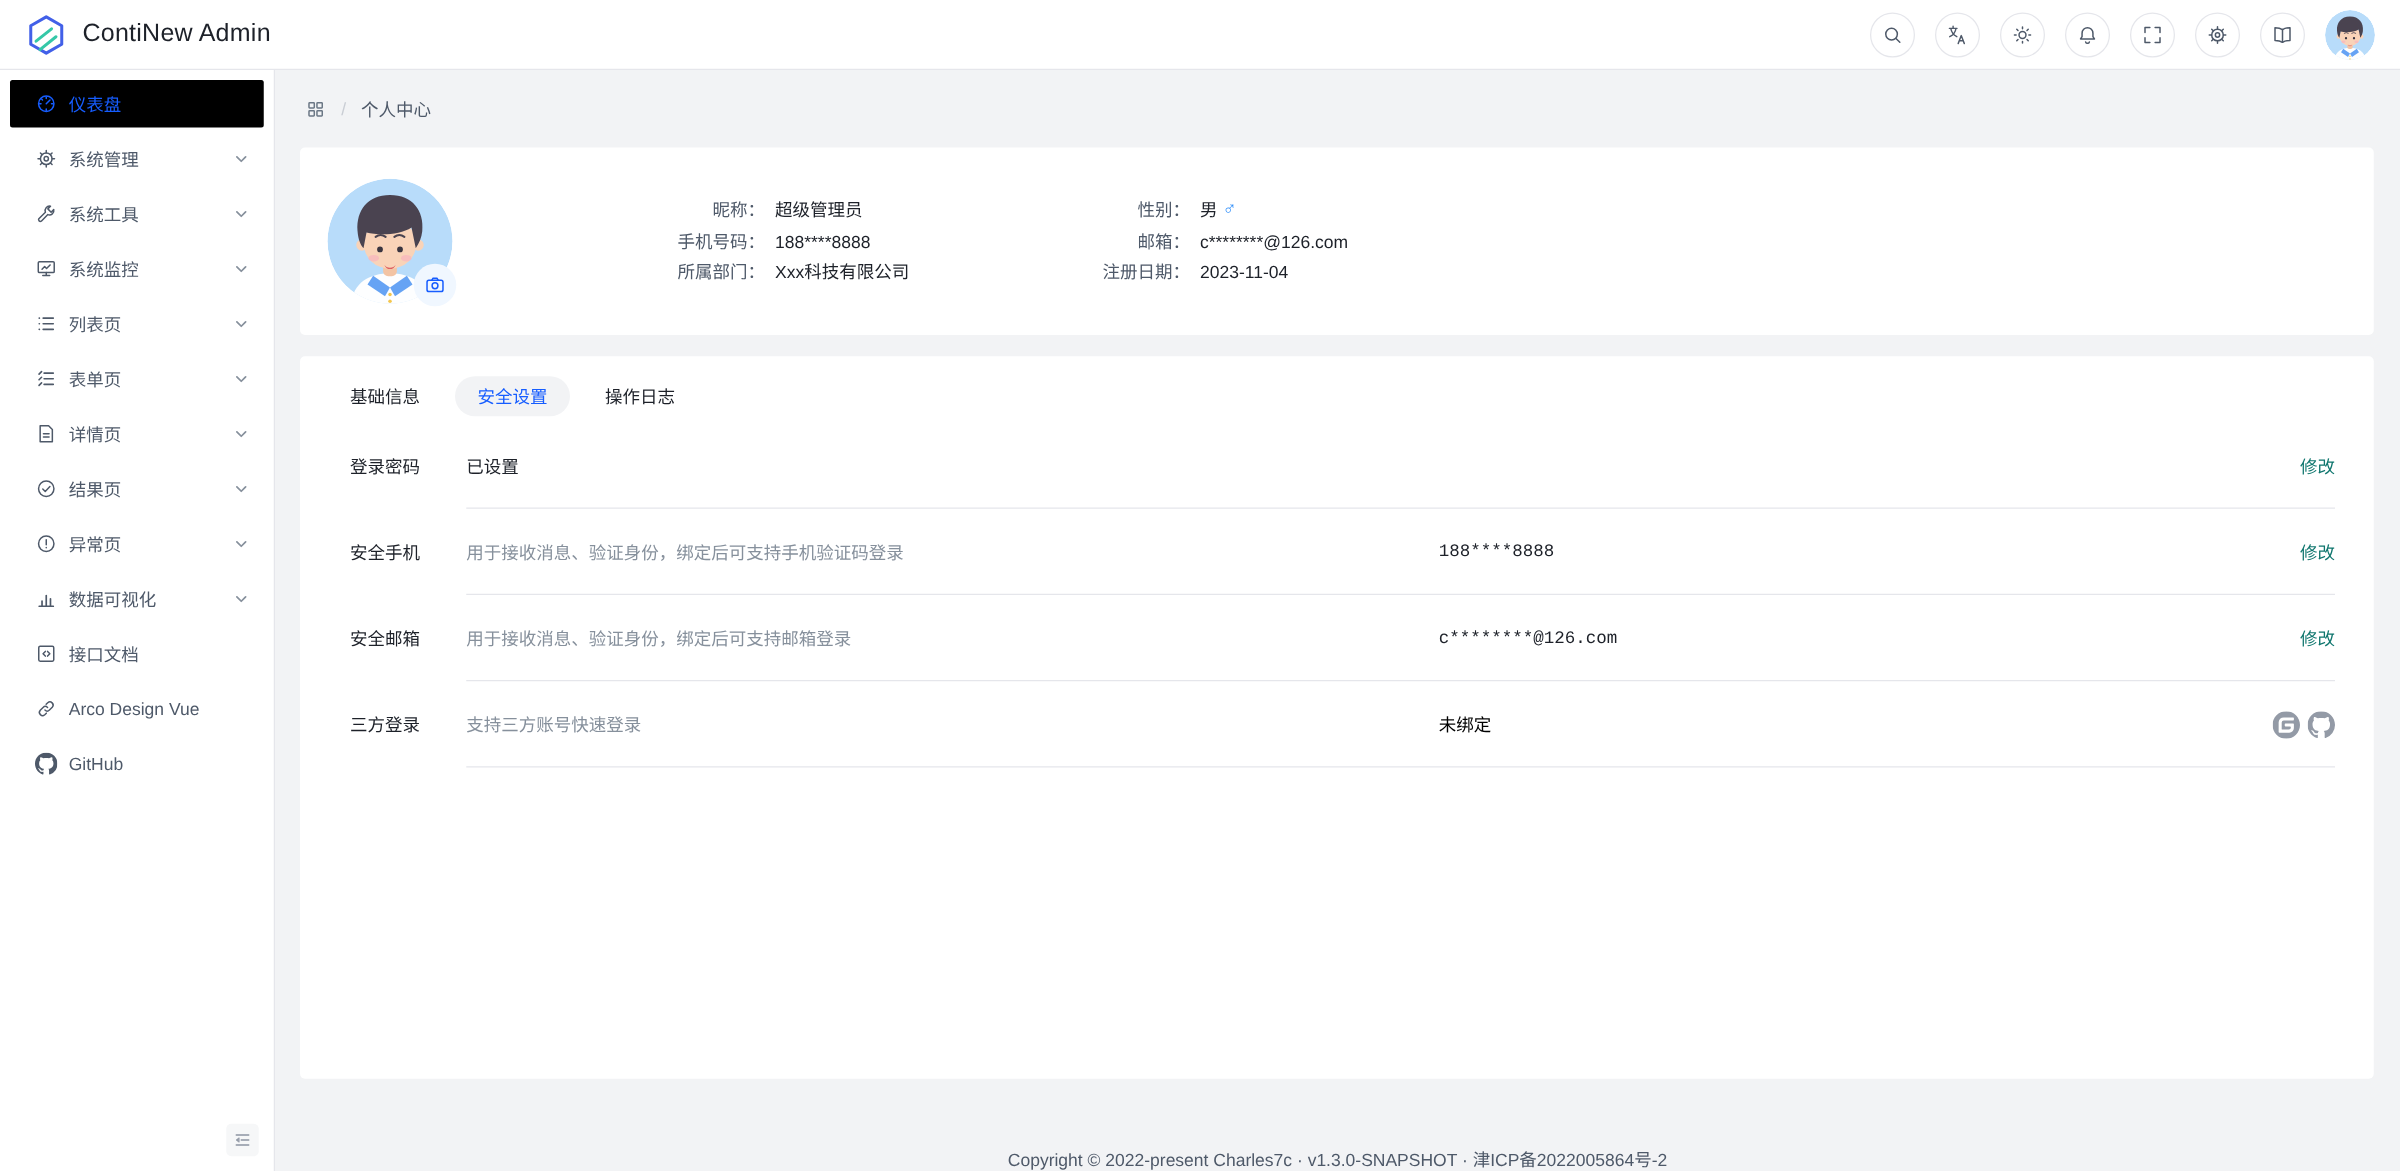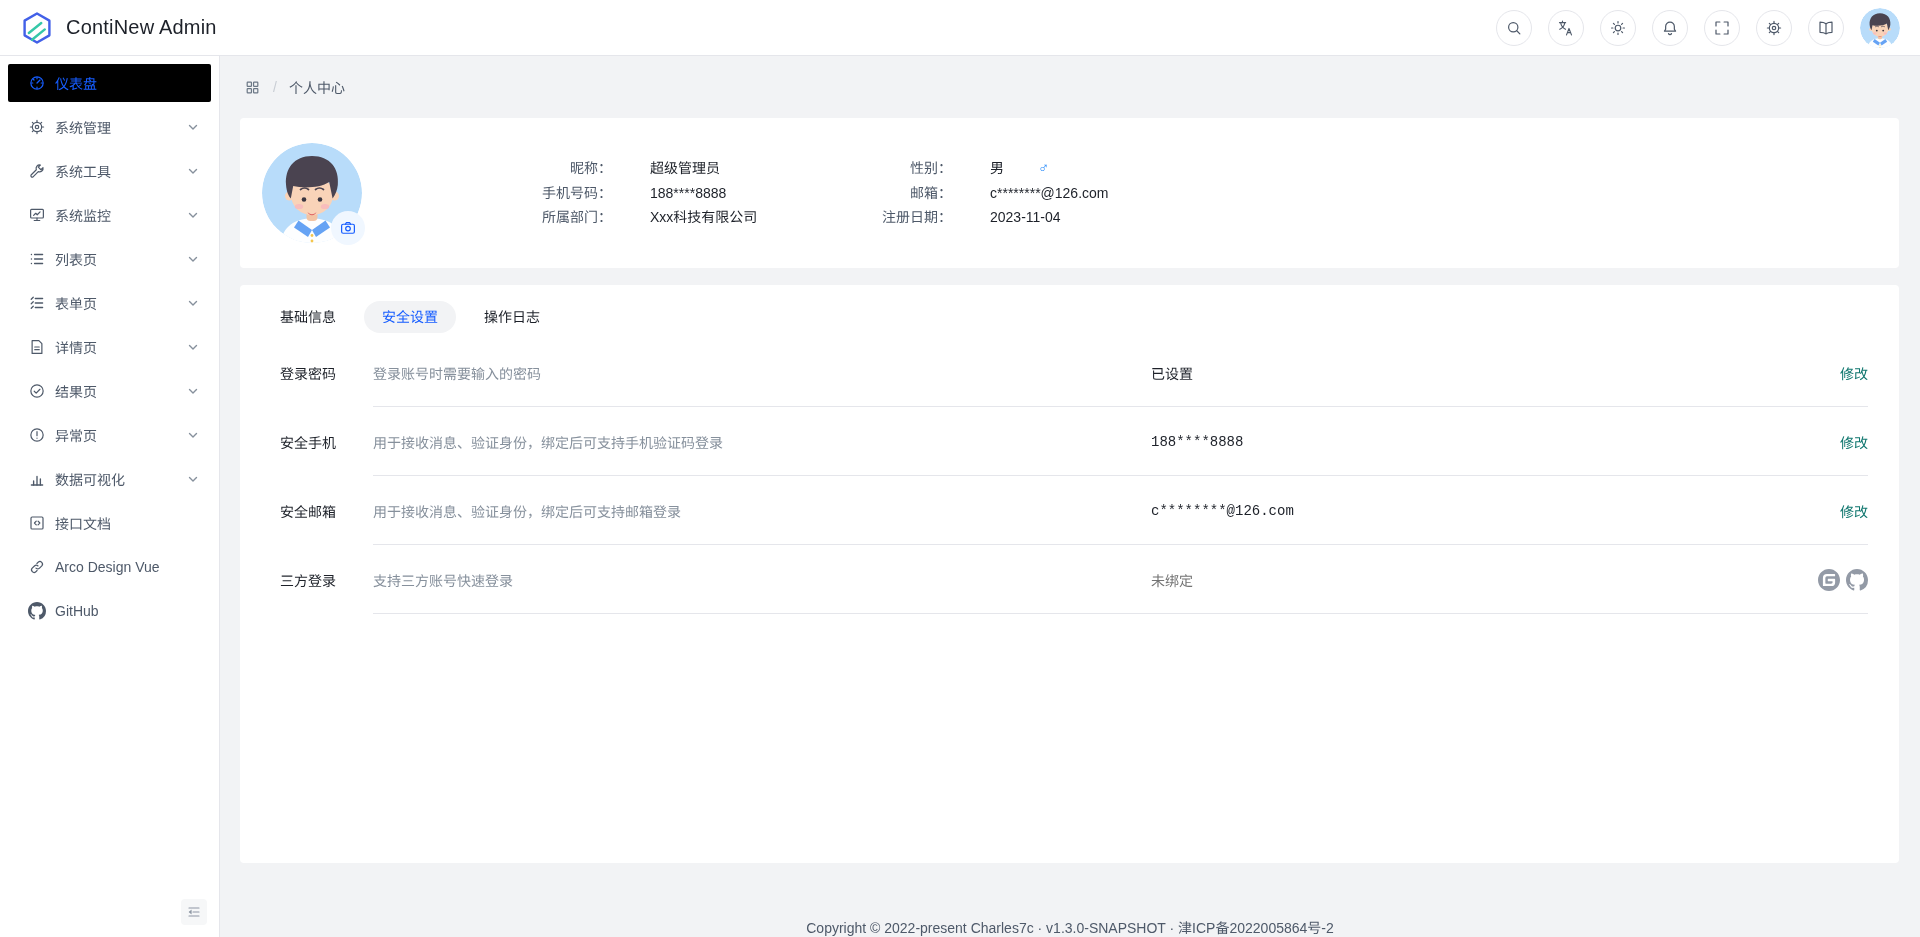--- a/index.html
+++ b/index.html
@@ -59,37 +59,37 @@
   .profile-card { height: 150px; display: flex; align-items: center; padding-left: 22px; }
   .avatar-wrap { position: relative; width: 100px; height: 100px; flex: 0 0 100px; }
   .avatar-wrap > svg { width: 100px; height: 100px; display: block; }
   .cam-badge {
     position: absolute; right: -3px; bottom: -2px; width: 34px; height: 34px; border-radius: 50%;
     background: #f0f7ff; display: flex; align-items: center; justify-content: center; cursor: pointer; color: #165dff;
   }
   .cam-badge svg { width: 18px; height: 18px; }
   .profile-info { display: flex; margin-left: 166px; }
   .pcol { width: 340px; }
-  .prow { display: flex; line-height: 24.5px; gap: 30px; }
+  .prow { display: flex; line-height: 24.5px; }
   .plabel { width: 84px; text-align: right; color: #4e5969; white-space: nowrap; }
   .pvalue { margin-left: 8px; color: #1d2129; white-space: nowrap; }
   .male-symbol { color: #3491fa; margin-left: 4px; font-size: 15px; }
 
   .settings-card { height: 578px; margin-top: 17px; padding: 16px 31px 0 40px; }
   .tabs { display: flex; align-items: center; gap: 28px; height: 32px; }
   .tab { height: 32px; line-height: 32px; color: #1d2129; cursor: pointer; border-radius: 16px; white-space: nowrap; }
   .tab.active { background: #f2f3f5; color: #165dff; padding: 0 18px; font-weight: 500; }
 
   .sec-rows { margin-top: 5px; font-family: Liberation Mono, monospace; }
   .sec-row { display: flex; align-items: center; height: 69px; position: relative; }
   .sec-row::after { content: ""; position: absolute; left: 93px; right: 0; bottom: 0; height: 1px; background: #e5e6eb; }
   .sec-label { width: 93px; flex: 0 0 93px; color: #1d2129; font-weight: 500; white-space: nowrap; }
   .sec-desc { width: 778px; flex: 0 0 778px; color: #86909c; white-space: nowrap; overflow: hidden; }
   .sec-value { flex: 1; color: #1d2129; white-space: nowrap; }
-  .sec-value.muted { color: #737373; }
+  .sec-value.muted { color: #000000; }
   .sec-action { color: #0f766e; cursor: pointer; text-decoration: none; white-space: nowrap; }
   .tp-icons { display: flex; align-items: center; gap: 6px; color: #939aa6; }
   .tp-icons svg { width: 22px; height: 22px; cursor: pointer; }
 
   .footer { margin-top: auto; padding: 45px 0 0; text-align: center; color: #4e5969; font-size: 14px; }
 </style>
 </head>
 <body>
 
 <svg width="0" height="0" style="position:absolute" aria-hidden="true">
@@ -533,21 +533,20 @@
 
             <div class="tab active">安全设置</div>
 
             <div class="tab">操作日志</div>
 
         </div>
         <div class="sec-rows">
 
             <div class="sec-row">
               <div class="sec-label">登录密码</div>
-              <div class="sec-desc">登录账号时需要输入的密码</div>
               <div class="sec-value">已设置</div>
               <a class="sec-action">修改</a>
 
             </div>
 
             <div class="sec-row">
               <div class="sec-label">安全手机</div>
               <div class="sec-desc">用于接收消息、验证身份，绑定后可支持手机验证码登录</div>
               <div class="sec-value">188****8888</div>
               <a class="sec-action">修改</a>

